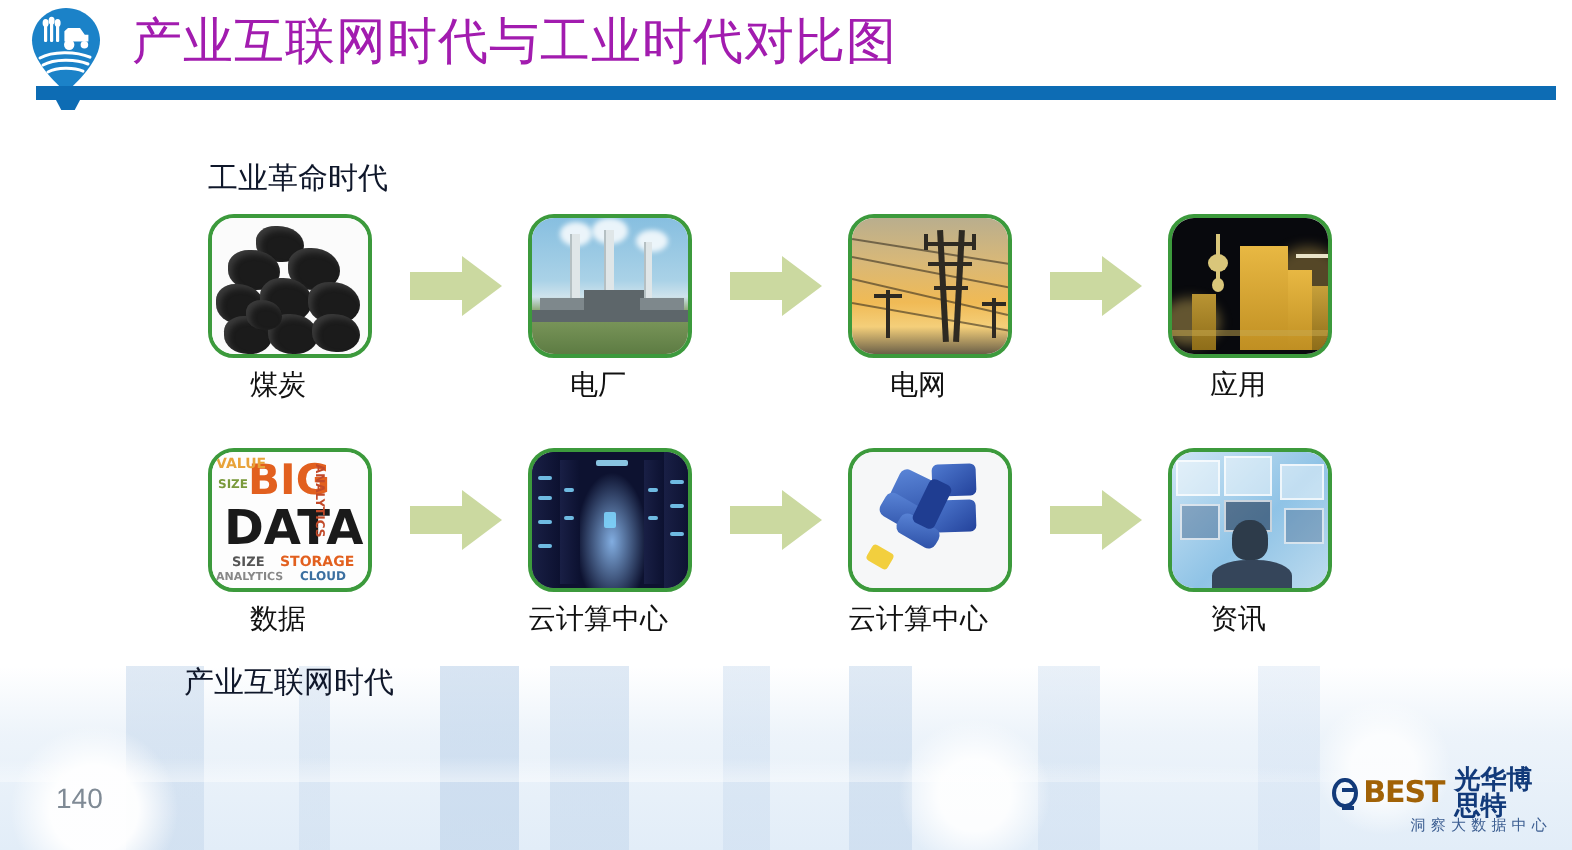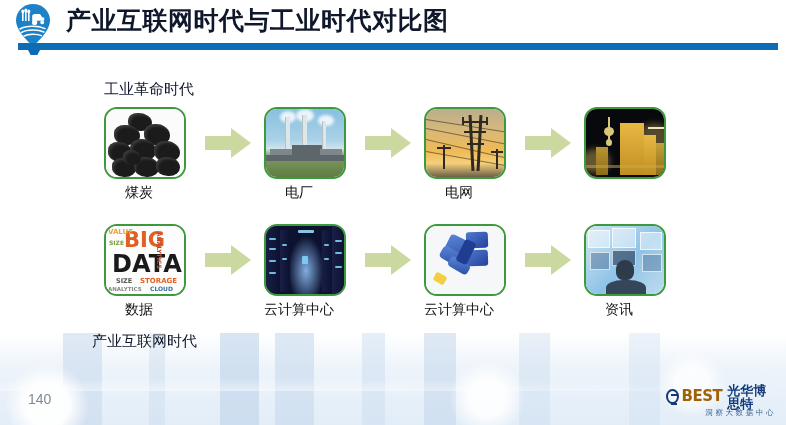--- a/index.html
+++ b/index.html
@@ -59,21 +59,21 @@
   
   .header {
     position: absolute; top: 0; left: 0; width: 100%; height: 52px;
   }
   .logo-pin {
     position: absolute; left: 10px; top: 2px;
     width: 46px; height: 46px;
   }
   .title {
     position: absolute; left: 66px; top: 4px;
-    font-size: 25px; font-weight: bold; color: #0f172a;
+    font-size: 25px; font-weight: normal; color: #a21caf;
     letter-spacing: 0.5px;
     white-space: nowrap;
     font-family: "DejaVu Sans", "Liberation Sans", sans-serif;
   }
   .header-rule {
     position: absolute; left: 18px; top: 43px;
     width: 760px; height: 7px;
     background: #0d6cb4;
   }
   .header-rule-notch {
@@ -353,20 +353,21 @@
         <span class="spire" style="left:18px; top:18px; width:10px; height:9px;  border-radius:50%;"></span>
         <span class="spire" style="left:20px; top:30px; width:6px;  height:7px;  border-radius:50%;"></span>
         <span class="tower" style="left:34px; top:14px; width:24px; height:52px;"></span>
         <span class="tower" style="left:58px; top:26px; width:12px; height:40px;"></span>
         <span class="tower" style="left:10px; top:38px; width:12px; height:28px; background:linear-gradient(to bottom,#b99433,#8e6d19);"></span>
         <span class="tower" style="left:70px; top:34px; width:10px; height:32px; background:linear-gradient(to bottom,#c7a03a,#8e6d19);"></span>
         <span class="spire" style="left:0px;  top:56px; width:80px; height:3px;  background:rgba(200,170,80,.5);"></span>
         <span class="spire" style="left:62px; top:18px; width:16px; height:2px;  background:#e9e3c8;"></span>
       </div>
     </div>
+    <div class="node-label">应用</div>
   </div>
 
   <div class="node" style="left:104px; top:172px;">
     <div class="thumb">
       <div class="scene sc-bigdata">
         <span class="w" style="left:18px; top:4px;  font-size:21px; color:#e2601f;">BIG</span>
         <span class="w" style="left:6px;  top:26px; font-size:24px; color:#1a1a1a;">DATA</span>
         <span class="w" style="left:2px;  top:3px;  font-size:7px;  color:#e8a33a;">VALUE</span>
         <span class="w" style="left:3px;  top:14px; font-size:6px;  color:#7a9a3c;">SIZE</span>
         <span class="w" style="left:56px; top:6px;  font-size:6px;  color:#c24a2a; transform:rotate(90deg); transform-origin:left top;">ANALYTICS</span>

